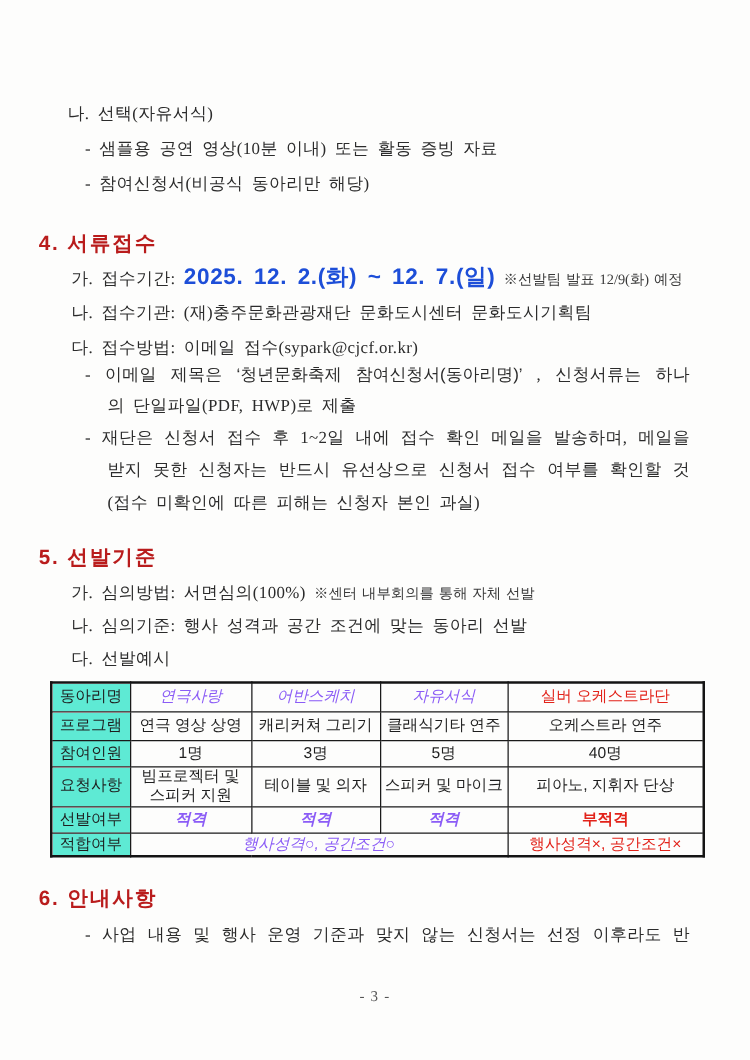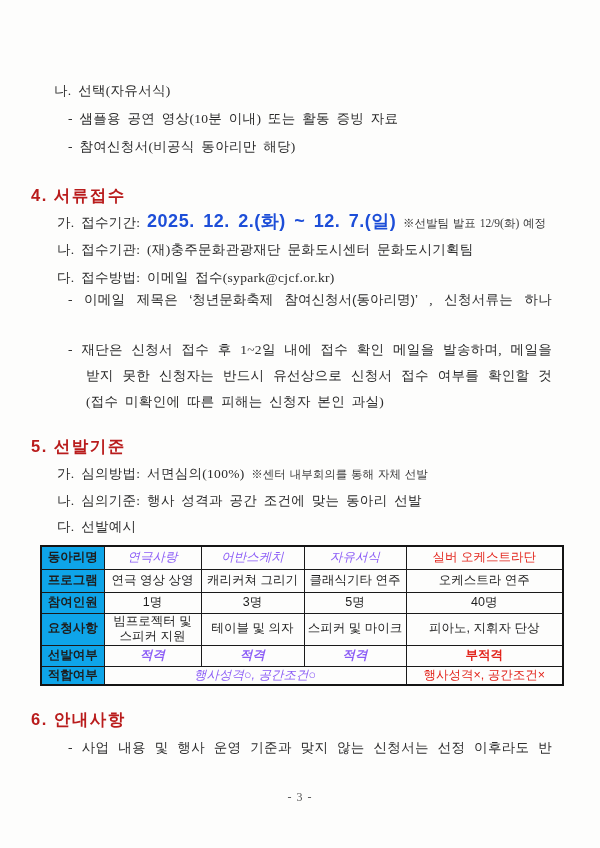--- a/index.html
+++ b/index.html
@@ -40,21 +40,21 @@
     position:absolute; left:40px; top:545px;
     border-collapse:collapse; table-layout:fixed;
     font-family:"Liberation Sans","DejaVu Sans",sans-serif;
     font-size:12.5px; color:#1e1e1e;
     border:2px solid #141414;
   }
   .tbl td{
     border:1px solid #1a1a1a; text-align:center; vertical-align:middle;
     padding:0 2px; line-height:1.25; overflow:hidden;
   }
-  .lbl{ background:#0ea5e9; font-weight:bold; }
+  .lbl{ background:#5eead4; font-weight:normal; }
   .blue{ color:#8b5cf6;font-style:italic; }
   .red{ color:#e2231a; }
   .b{ font-weight:bold; }
   .footer{
     position:absolute; left:0; right:0; top:790; text-align:center;
     font-size:12px; color:#555; letter-spacing:1px;
     font-family:"Liberation Serif","DejaVu Serif",serif;
   }
 </style>
 </head>
@@ -75,20 +75,21 @@
   </div>
 
   <div class="ln" style="left:57px; top:241px;">나. 접수기관: (재)충주문화관광재단 문화도시센터 문화도시기획팀</div>
   <div class="ln" style="left:57px; top:269px;">다. 접수방법: 이메일 접수(sypark@cjcf.or.kr)</div>
 
   <div class="ln just" style="left:68px; top:291px;">
     <span>- 이메일 제목은</span>
     <span class="bold-g">‘청년문화축제 참여신청서(동아리명)’</span>
     <span>, 신청서류는 하나</span>
   </div>
+  <div class="ln" style="left:86px; top:316px;">의 단일파일(PDF, HWP)로 제출</div>
 
   <div class="ln just" style="left:68px; top:341px;">- 재단은 신청서 접수 후 1~2일 내에 접수 확인 메일을 발송하며, 메일을</div>
   <div class="ln just" style="left:86px; top:367px;">받지 못한 신청자는 반드시 유선상으로 신청서 접수 여부를 확인할 것</div>
   <div class="ln" style="left:86px; top:393px;">(접수 미확인에 따른 피해는 신청자 본인 과실)</div>
 
   <div class="hd" style="left:31px; top:437px;">5. 선발기준</div>
 
   <div class="ln" style="left:57px; top:465px;">
     <span>가. 심의방법: 서면심의(100%)</span>
     <span class="note">※센터 내부회의를 통해 자체 선발</span>

